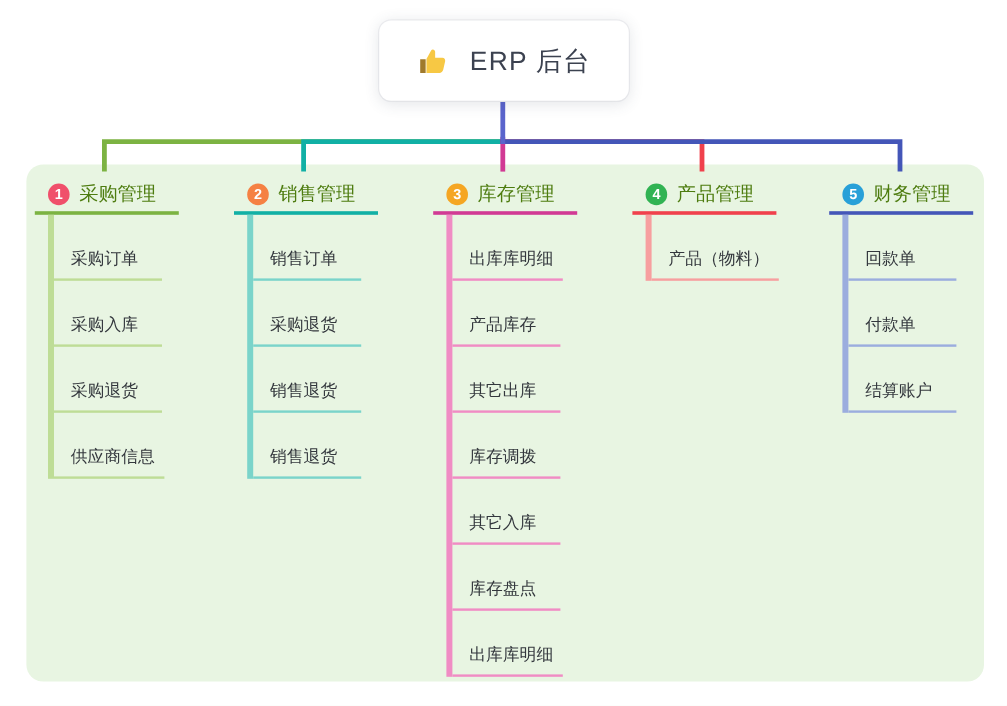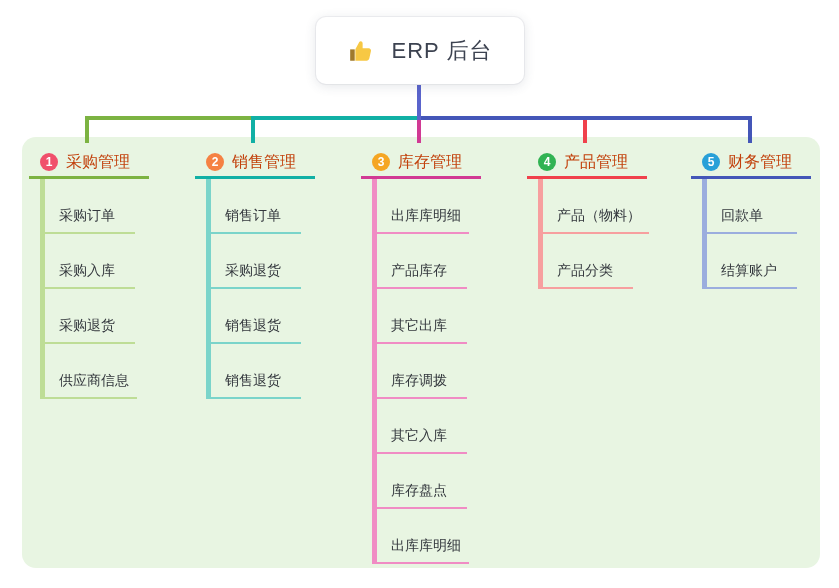--- a/index.html
+++ b/index.html
@@ -23,21 +23,21 @@
                display:flex; align-items:center; justify-content:center; gap:18px; }
   .root-label { font-size:22px; color:#3c4250; font-weight:500; letter-spacing:1px; }
   .thumb { display:flex; align-items:center; }
 
   
   .branch { position:absolute; top:148px; z-index:3; }
   .b1{left:29px} .b2{left:195px} .b3{left:361px} .b4{left:527px} .b5{left:691px}
 
   .hd { display:flex; align-items:center; gap:8px; width:120px; height:31px;
         padding-left:11px; border-bottom:3px solid #000; }
-  .hd-label { font-size:16px; color:#c2410c; font-weight:500; white-space:nowrap; }
+  .hd-label { font-size:16px; color:#4d7c0f; font-weight:500; white-space:nowrap; }
   .badge { width:18px; height:18px; border-radius:50%; flex:0 0 18px;
            color:#fff; font-size:12px; font-weight:bold; line-height:18px; text-align:center; }
 
   .list { margin-left:11px; width:fit-content; border-left:5px solid #22c55e; }
   .item { height:55px; min-width:90px; width:fit-content; white-space:nowrap;
           display:flex; align-items:flex-end; padding:0 8px 7px 14px;
           border-bottom:2px solid #000; font-size:14px; color:#33373d; cursor:default; }
 
   
   .b1 .hd{border-color:#7cb342} .b1 .badge{background:#f0506b} .b1 .list,.b1 .item{border-color:#bedd96}
@@ -114,28 +114,28 @@
     </div>
   </div>
 
   <div class="branch b4">
     <div class="hd">
       <span class="badge">4</span>
       <span class="hd-label">产品管理</span>
     </div>
     <div class="list">
       <div class="item">产品（物料）</div>
-      <div class="item">产品分类</div>
     </div>
   </div>
 
   <div class="branch b5">
     <div class="hd">
       <span class="badge">5</span>
       <span class="hd-label">财务管理</span>
     </div>
     <div class="list">
       <div class="item">回款单</div>
+      <div class="item">付款单</div>
       <div class="item">结算账户</div>
     </div>
   </div>
 
 </div>
 
 </body></html>

